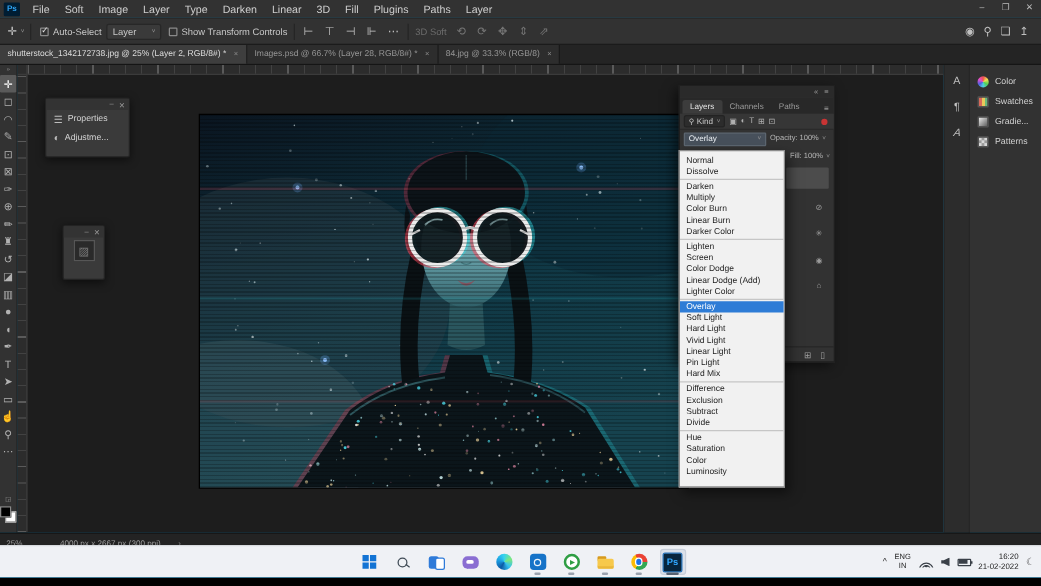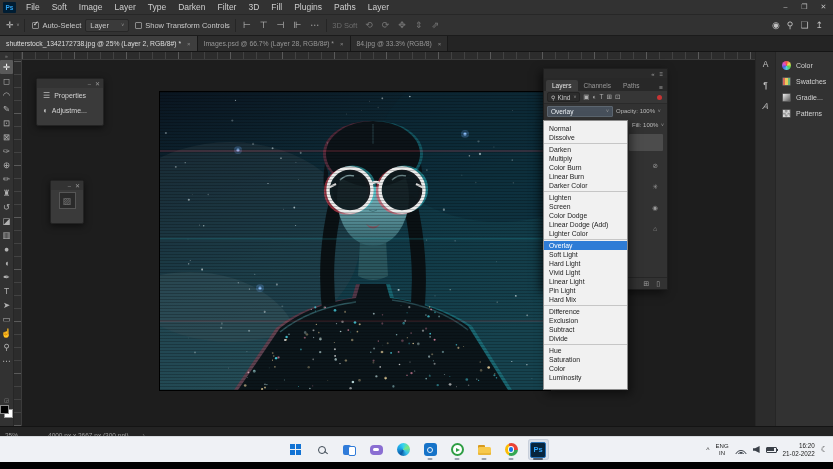--- a/index.html
+++ b/index.html
@@ -158,21 +158,21 @@
 
   <div class="titlebar">
     <span class="ps-logo">Ps</span>
     <nav class="menus" id="menus">
         <span class="menu-item">File</span>
         <span class="menu-item">Soft</span>
         <span class="menu-item">Image</span>
         <span class="menu-item">Layer</span>
         <span class="menu-item">Type</span>
         <span class="menu-item">Darken</span>
-        <span class="menu-item">Filter</span>
+        <span class="menu-item">Linear</span>
         <span class="menu-item">3D</span>
         <span class="menu-item">Fill</span>
         <span class="menu-item">Plugins</span>
         <span class="menu-item">Paths</span>
         <span class="menu-item">Layer</span>
       </nav>
     <div class="wincontrols" id="wincontrols">
         <span class="winbtn">–</span>
         <span class="winbtn">❐</span>
         <span class="winbtn">✕</span>

